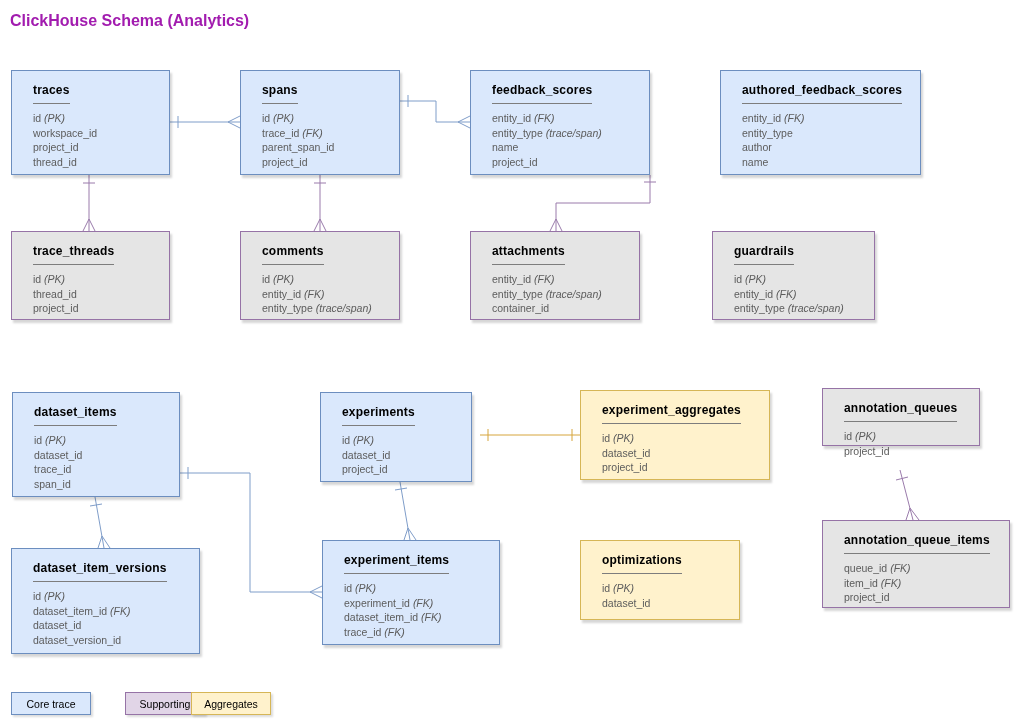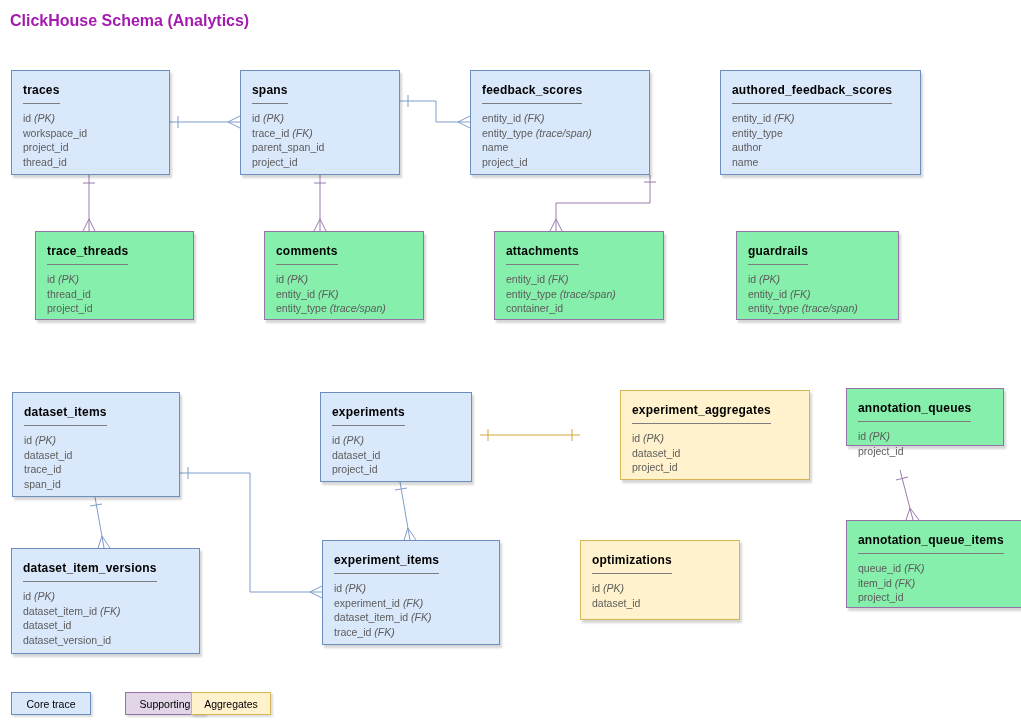--- a/index.html
+++ b/index.html
@@ -1,23 +1,23 @@
 <!DOCTYPE html>
 <html><head>
 <meta charset="utf-8">
 <style>
   html,body{margin:0;padding:0;background:#ffffff;}
   body{font-family:"Liberation Sans", sans-serif; width:1021px; height:725px; position:relative; overflow:hidden;}
   .canvas{position:absolute; left:0; top:0; width:1021px; height:725px;}
   .hdr-title{position:absolute; left:10px; top:12px; font-size:16px; font-weight:bold; color:#a21caf; margin:0;}
   .hdr-sub{position:absolute; left:10px; top:35px; font-size:11px; color:#9a9a9a;}
   svg.wires{position:absolute; left:0; top:0; pointer-events:none;}
-  .tbl{position:absolute; box-sizing:border-box; border:1px solid #666; padding:9px 11px; box-shadow:2px 3px 2px rgba(0,0,0,0.16);}
+  .tbl{position:absolute; box-sizing:border-box; border:1px solid #666; padding:9px 21px; box-shadow:2px 3px 2px rgba(0,0,0,0.16);}
   .tbl.core{background:#dae8fc; border-color:#6c8ebf;}
-  .tbl.supporting{background:#86efac; border-color:#9673a6;margin-left:24px;}
+  .tbl.supporting{background:#e5e5e5; border-color:#9673a6;}
   .tbl.aggregates{background:#fff2cc; border-color:#d6b656;}
   .tbl-title{display:inline-block; font-size:12px; font-weight:bold; color:#000; border-bottom:1px solid #7d7d7d; padding-bottom:6px; margin-bottom:7px; letter-spacing:0.2px;}
   .tbl-field{font-size:10.5px; color:#5c5c5c; line-height:14.6px; white-space:nowrap;}
   .tbl-field .fnote{font-style:italic;}
   .legend{position:absolute; left:0; top:0;}
   .legend-box{position:absolute; box-sizing:border-box; width:80px; height:23px; border:1px solid #666; display:flex; align-items:center; justify-content:center; font-size:10.5px; color:#000; box-shadow:2px 2px 2px rgba(0,0,0,0.14);}
   .legend-box.core{background:#dae8fc; border-color:#6c8ebf;}
   .legend-box.supporting{background:#e1d5e7; border-color:#9673a6;}
   .legend-box.aggregates{background:#fff2cc; border-color:#d6b656;}
 </style>
@@ -95,21 +95,21 @@
       <div class="tbl core" style="left: 11px; top: 70px; width: 159px; height: 105px;"><div class="tbl-title">traces</div><div class="tbl-field"><span class="fname">id</span> <span class="fnote">(PK)</span></div><div class="tbl-field"><span class="fname">workspace_id</span></div><div class="tbl-field"><span class="fname">project_id</span></div><div class="tbl-field"><span class="fname">thread_id</span></div></div>
       <div class="tbl core" style="left: 240px; top: 70px; width: 160px; height: 105px;"><div class="tbl-title">spans</div><div class="tbl-field"><span class="fname">id</span> <span class="fnote">(PK)</span></div><div class="tbl-field"><span class="fname">trace_id</span> <span class="fnote">(FK)</span></div><div class="tbl-field"><span class="fname">parent_span_id</span></div><div class="tbl-field"><span class="fname">project_id</span></div></div>
       <div class="tbl core" style="left: 470px; top: 70px; width: 180px; height: 105px;"><div class="tbl-title">feedback_scores</div><div class="tbl-field"><span class="fname">entity_id</span> <span class="fnote">(FK)</span></div><div class="tbl-field"><span class="fname">entity_type</span> <span class="fnote">(trace/span)</span></div><div class="tbl-field"><span class="fname">name</span></div><div class="tbl-field"><span class="fname">project_id</span></div></div>
       <div class="tbl core" style="left: 720px; top: 70px; width: 201px; height: 105px;"><div class="tbl-title">authored_feedback_scores</div><div class="tbl-field"><span class="fname">entity_id</span> <span class="fnote">(FK)</span></div><div class="tbl-field"><span class="fname">entity_type</span></div><div class="tbl-field"><span class="fname">author</span></div><div class="tbl-field"><span class="fname">name</span></div></div>
       <div class="tbl supporting" style="left: 11px; top: 231px; width: 159px; height: 89px;"><div class="tbl-title">trace_threads</div><div class="tbl-field"><span class="fname">id</span> <span class="fnote">(PK)</span></div><div class="tbl-field"><span class="fname">thread_id</span></div><div class="tbl-field"><span class="fname">project_id</span></div></div>
       <div class="tbl supporting" style="left: 240px; top: 231px; width: 160px; height: 89px;"><div class="tbl-title">comments</div><div class="tbl-field"><span class="fname">id</span> <span class="fnote">(PK)</span></div><div class="tbl-field"><span class="fname">entity_id</span> <span class="fnote">(FK)</span></div><div class="tbl-field"><span class="fname">entity_type</span> <span class="fnote">(trace/span)</span></div></div>
       <div class="tbl supporting" style="left: 470px; top: 231px; width: 170px; height: 89px;"><div class="tbl-title">attachments</div><div class="tbl-field"><span class="fname">entity_id</span> <span class="fnote">(FK)</span></div><div class="tbl-field"><span class="fname">entity_type</span> <span class="fnote">(trace/span)</span></div><div class="tbl-field"><span class="fname">container_id</span></div></div>
       <div class="tbl supporting" style="left: 712px; top: 231px; width: 163px; height: 89px;"><div class="tbl-title">guardrails</div><div class="tbl-field"><span class="fname">id</span> <span class="fnote">(PK)</span></div><div class="tbl-field"><span class="fname">entity_id</span> <span class="fnote">(FK)</span></div><div class="tbl-field"><span class="fname">entity_type</span> <span class="fnote">(trace/span)</span></div></div>
       <div class="tbl core" style="left: 12px; top: 392px; width: 168px; height: 105px;"><div class="tbl-title">dataset_items</div><div class="tbl-field"><span class="fname">id</span> <span class="fnote">(PK)</span></div><div class="tbl-field"><span class="fname">dataset_id</span></div><div class="tbl-field"><span class="fname">trace_id</span></div><div class="tbl-field"><span class="fname">span_id</span></div></div>
       <div class="tbl core" style="left: 320px; top: 392px; width: 152px; height: 90px;"><div class="tbl-title">experiments</div><div class="tbl-field"><span class="fname">id</span> <span class="fnote">(PK)</span></div><div class="tbl-field"><span class="fname">dataset_id</span></div><div class="tbl-field"><span class="fname">project_id</span></div></div>
-      <div class="tbl aggregates" style="left: 580px; top: 390px; width: 190px; height: 90px; margin-left: 40px;"><div class="tbl-title">experiment_aggregates</div><div class="tbl-field"><span class="fname">id</span> <span class="fnote">(PK)</span></div><div class="tbl-field"><span class="fname">dataset_id</span></div><div class="tbl-field"><span class="fname">project_id</span></div></div>
+      <div class="tbl aggregates" style="left: 580px; top: 390px; width: 190px; height: 90px;"><div class="tbl-title">experiment_aggregates</div><div class="tbl-field"><span class="fname">id</span> <span class="fnote">(PK)</span></div><div class="tbl-field"><span class="fname">dataset_id</span></div><div class="tbl-field"><span class="fname">project_id</span></div></div>
       <div class="tbl supporting" style="left: 822px; top: 388px; width: 158px; height: 58px;"><div class="tbl-title">annotation_queues</div><div class="tbl-field"><span class="fname">id</span> <span class="fnote">(PK)</span></div><div class="tbl-field"><span class="fname">project_id</span></div></div>
       <div class="tbl core" style="left: 11px; top: 548px; width: 189px; height: 106px;"><div class="tbl-title">dataset_item_versions</div><div class="tbl-field"><span class="fname">id</span> <span class="fnote">(PK)</span></div><div class="tbl-field"><span class="fname">dataset_item_id</span> <span class="fnote">(FK)</span></div><div class="tbl-field"><span class="fname">dataset_id</span></div><div class="tbl-field"><span class="fname">dataset_version_id</span></div></div>
       <div class="tbl core" style="left: 322px; top: 540px; width: 178px; height: 105px;"><div class="tbl-title">experiment_items</div><div class="tbl-field"><span class="fname">id</span> <span class="fnote">(PK)</span></div><div class="tbl-field"><span class="fname">experiment_id</span> <span class="fnote">(FK)</span></div><div class="tbl-field"><span class="fname">dataset_item_id</span> <span class="fnote">(FK)</span></div><div class="tbl-field"><span class="fname">trace_id</span> <span class="fnote">(FK)</span></div></div>
       <div class="tbl aggregates" style="left: 580px; top: 540px; width: 160px; height: 80px;"><div class="tbl-title">optimizations</div><div class="tbl-field"><span class="fname">id</span> <span class="fnote">(PK)</span></div><div class="tbl-field"><span class="fname">dataset_id</span></div></div>
       <div class="tbl supporting" style="left: 822px; top: 520px; width: 188px; height: 88px;"><div class="tbl-title">annotation_queue_items</div><div class="tbl-field"><span class="fname">queue_id</span> <span class="fnote">(FK)</span></div><div class="tbl-field"><span class="fname">item_id</span> <span class="fnote">(FK)</span></div><div class="tbl-field"><span class="fname">project_id</span></div></div>
     </div>
 
   <div class="legend">
     <div class="legend-box core" style="left:11px; top:692px;">
       <span>Core trace</span>

